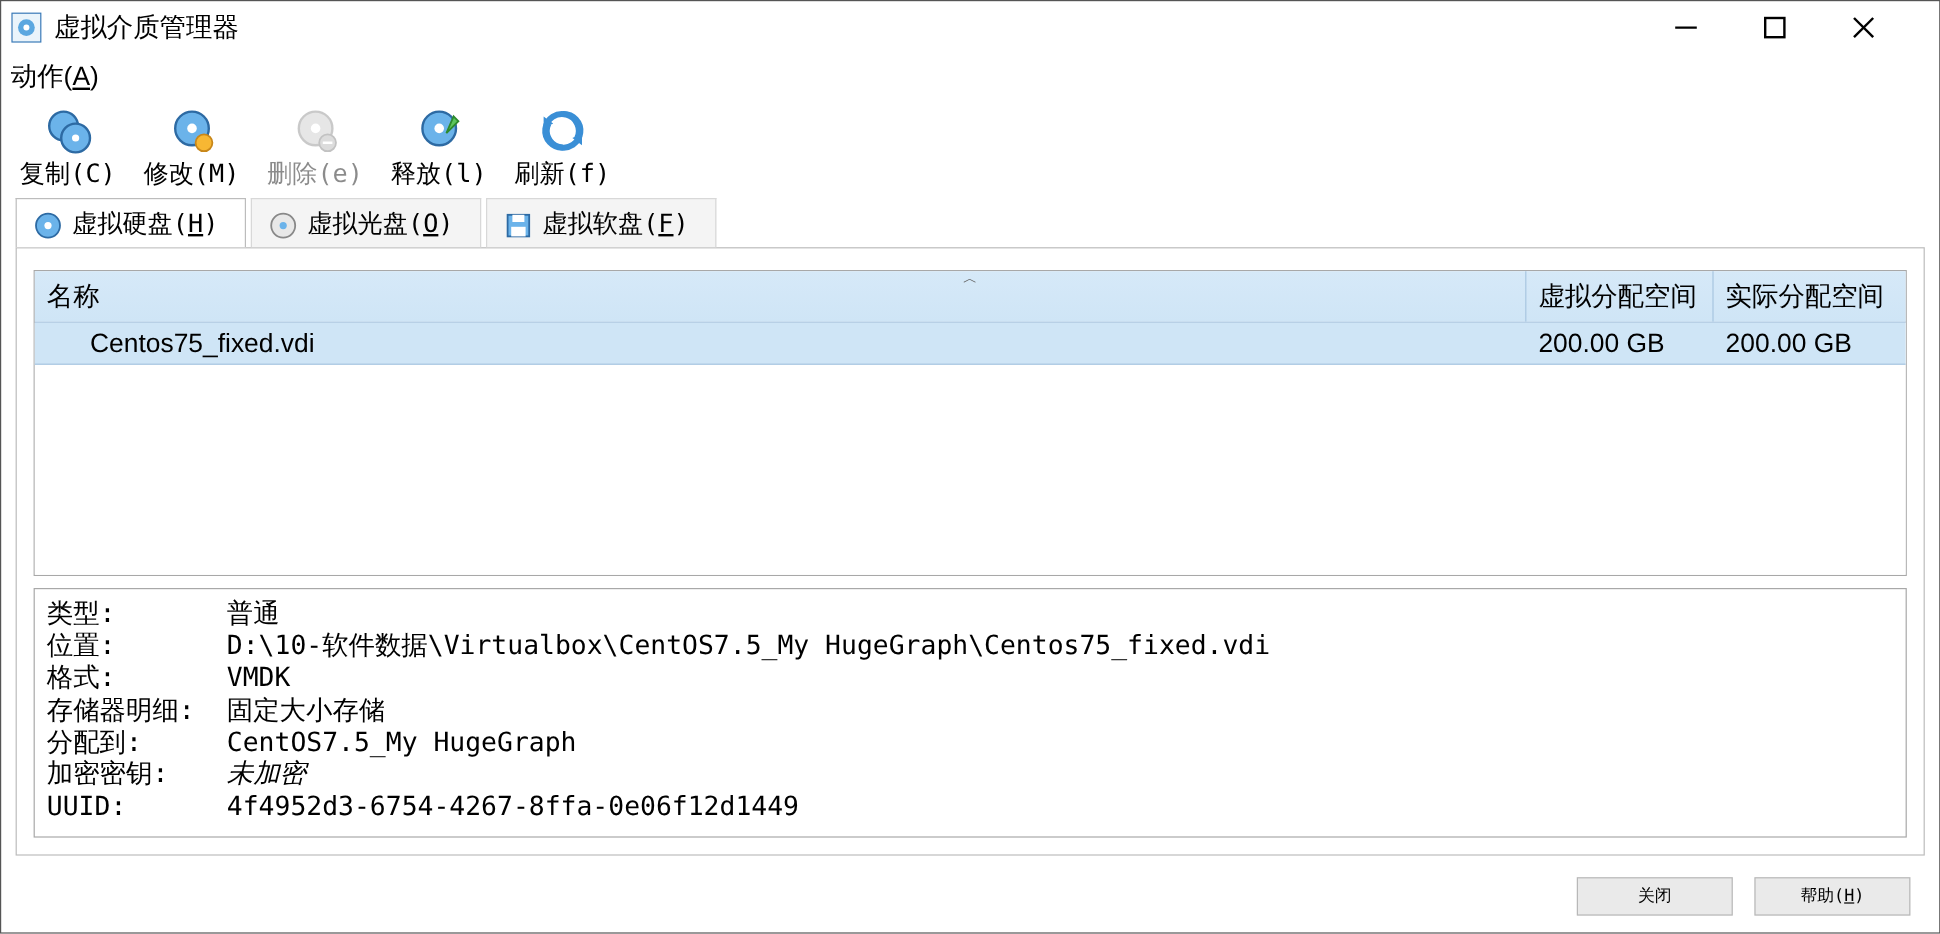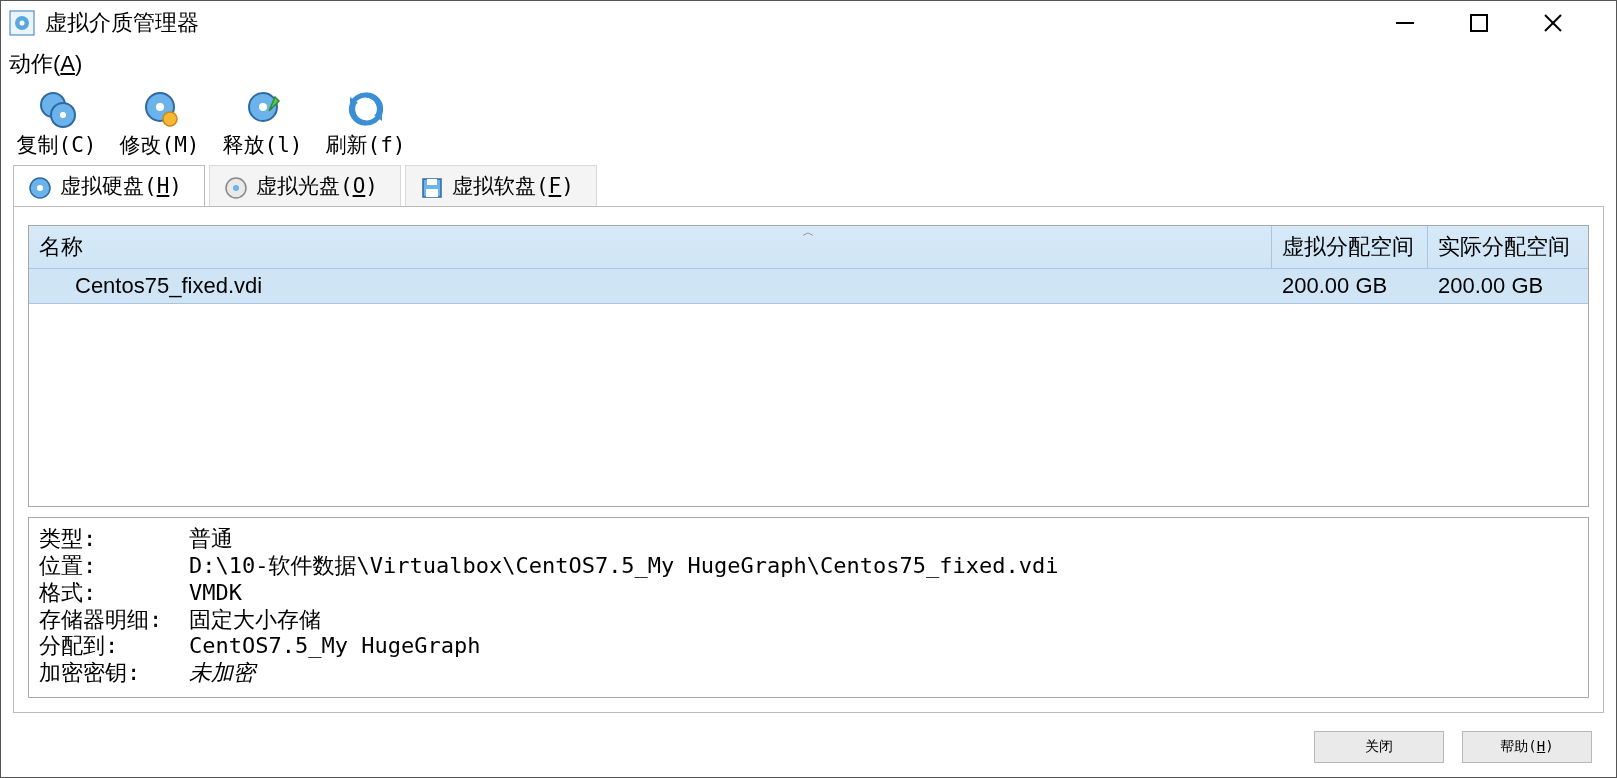--- a/index.html
+++ b/index.html
@@ -199,20 +199,31 @@
   <div class="tool-btn">
     <span class="tool-icon">
         <svg viewBox="0 0 40 40">
           <circle cx="20" cy="18" r="14" fill="#6bb3ea" stroke="#2d6aa3" stroke-width="2"></circle>
           <circle cx="20" cy="18" r="4" fill="#fff"></circle>
           <circle cx="30" cy="30" r="7" fill="#f7b733" stroke="#c8871a" stroke-width="1.5"></circle>
         </svg>
       </span>
     <span class="tool-label">修改(M)</span>
   </div>
+  <div class="tool-btn disabled">
+    <span class="tool-icon">
+        <svg viewBox="0 0 40 40">
+          <circle cx="20" cy="18" r="14" fill="#c8c8c8" stroke="#8a8a8a" stroke-width="2"></circle>
+          <circle cx="20" cy="18" r="4" fill="#fff"></circle>
+          <circle cx="30" cy="30" r="7" fill="#b3b3b3" stroke="#7a7a7a" stroke-width="1.5"></circle>
+          <line x1="26" y1="30" x2="34" y2="30" stroke="#fff" stroke-width="2"></line>
+        </svg>
+      </span>
+    <span class="tool-label">删除(e)</span>
+  </div>
   <div class="tool-btn">
     <span class="tool-icon">
         <svg viewBox="0 0 40 40">
           <circle cx="20" cy="18" r="14" fill="#6bb3ea" stroke="#2d6aa3" stroke-width="2"></circle>
           <circle cx="20" cy="18" r="4" fill="#fff"></circle>
           <path d="M26 22 L36 12 L32 8 Z" fill="#5cc65c" stroke="#2d8a2d" stroke-width="1.5"></path>
         </svg>
       </span>
     <span class="tool-label">释放(l)</span>
   </div>
@@ -294,19 +305,23 @@
       <span class="details-value">固定大小存储</span>
     </div>
     <div class="details-row">
       <span class="details-label">分配到:</span>
       <span class="details-value">CentOS7.5_My  HugeGraph</span>
     </div>
     <div class="details-row">
       <span class="details-label">加密密钥:</span>
       <span class="details-value italic">未加密</span>
     </div>
+    <div class="details-row">
+      <span class="details-label">UUID:</span>
+      <span class="details-value">4f4952d3-6754-4267-8ffa-0e06f12d1449</span>
+    </div>
   </div>
 </div>
 
 <div class="footer">
   <div class="footer-btn">关闭</div>
   <div class="footer-btn">帮助(<span class="u">H</span>)</div>
 </div>
 
 </body></html>

